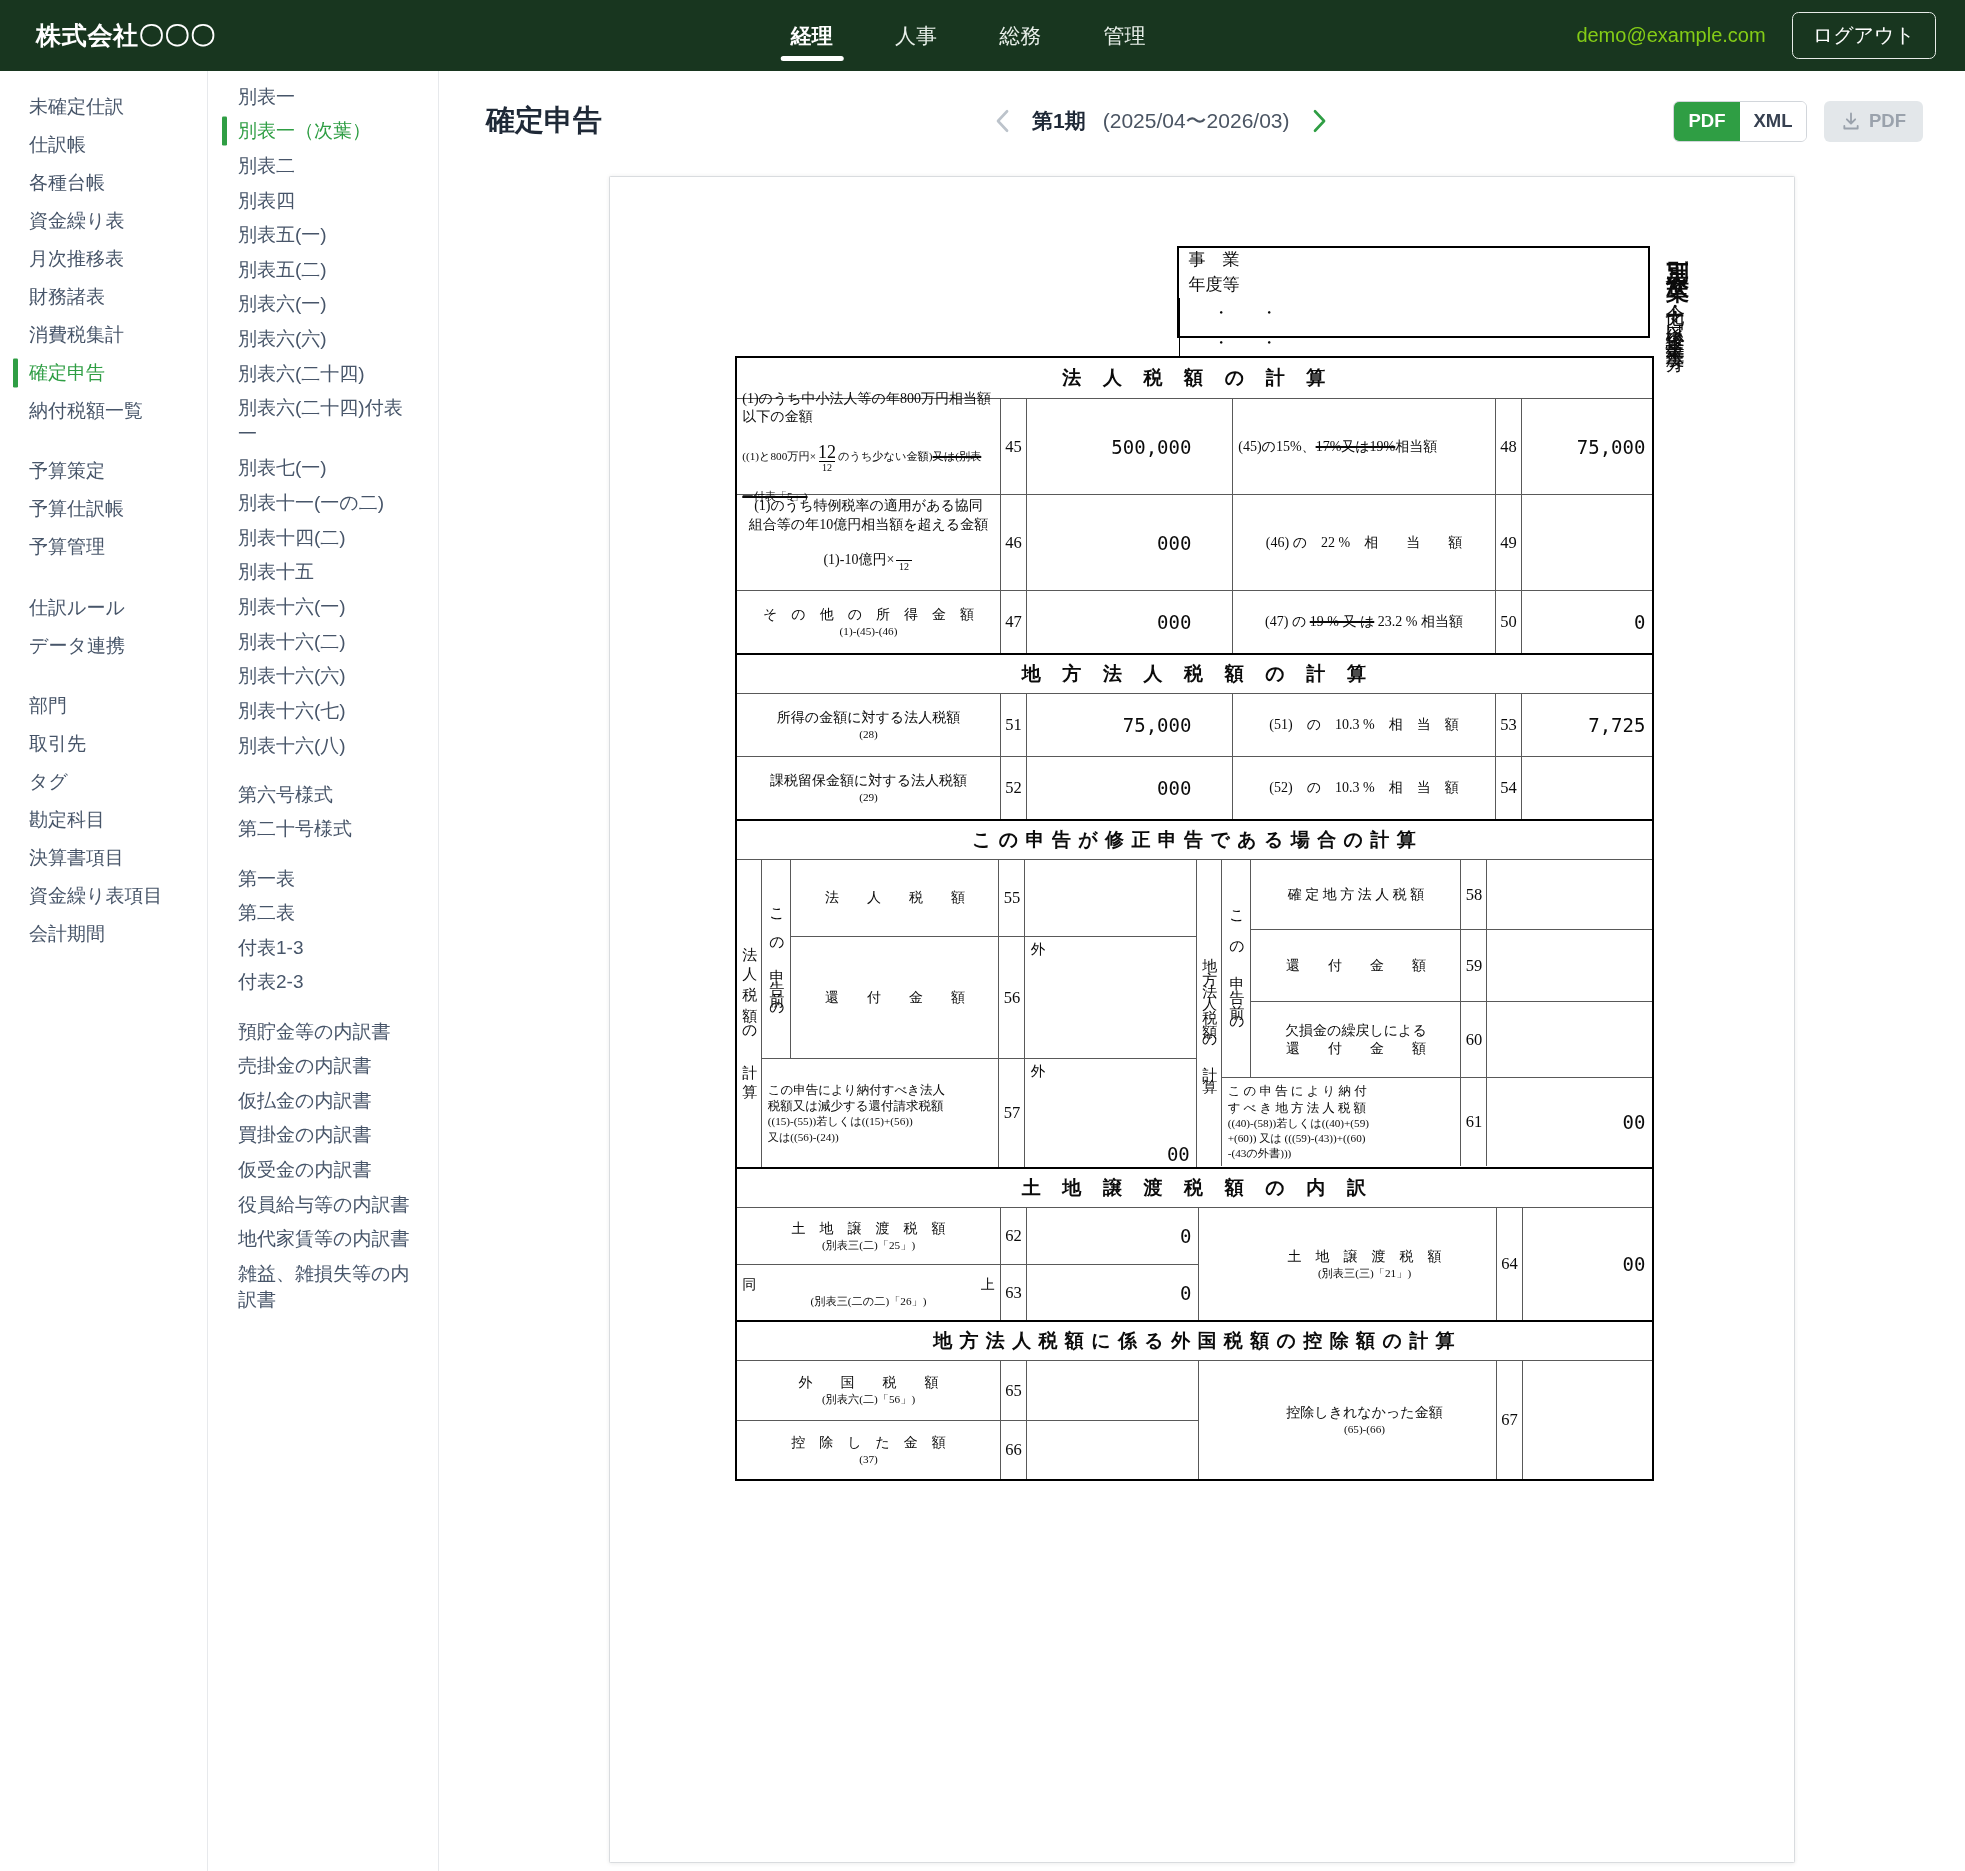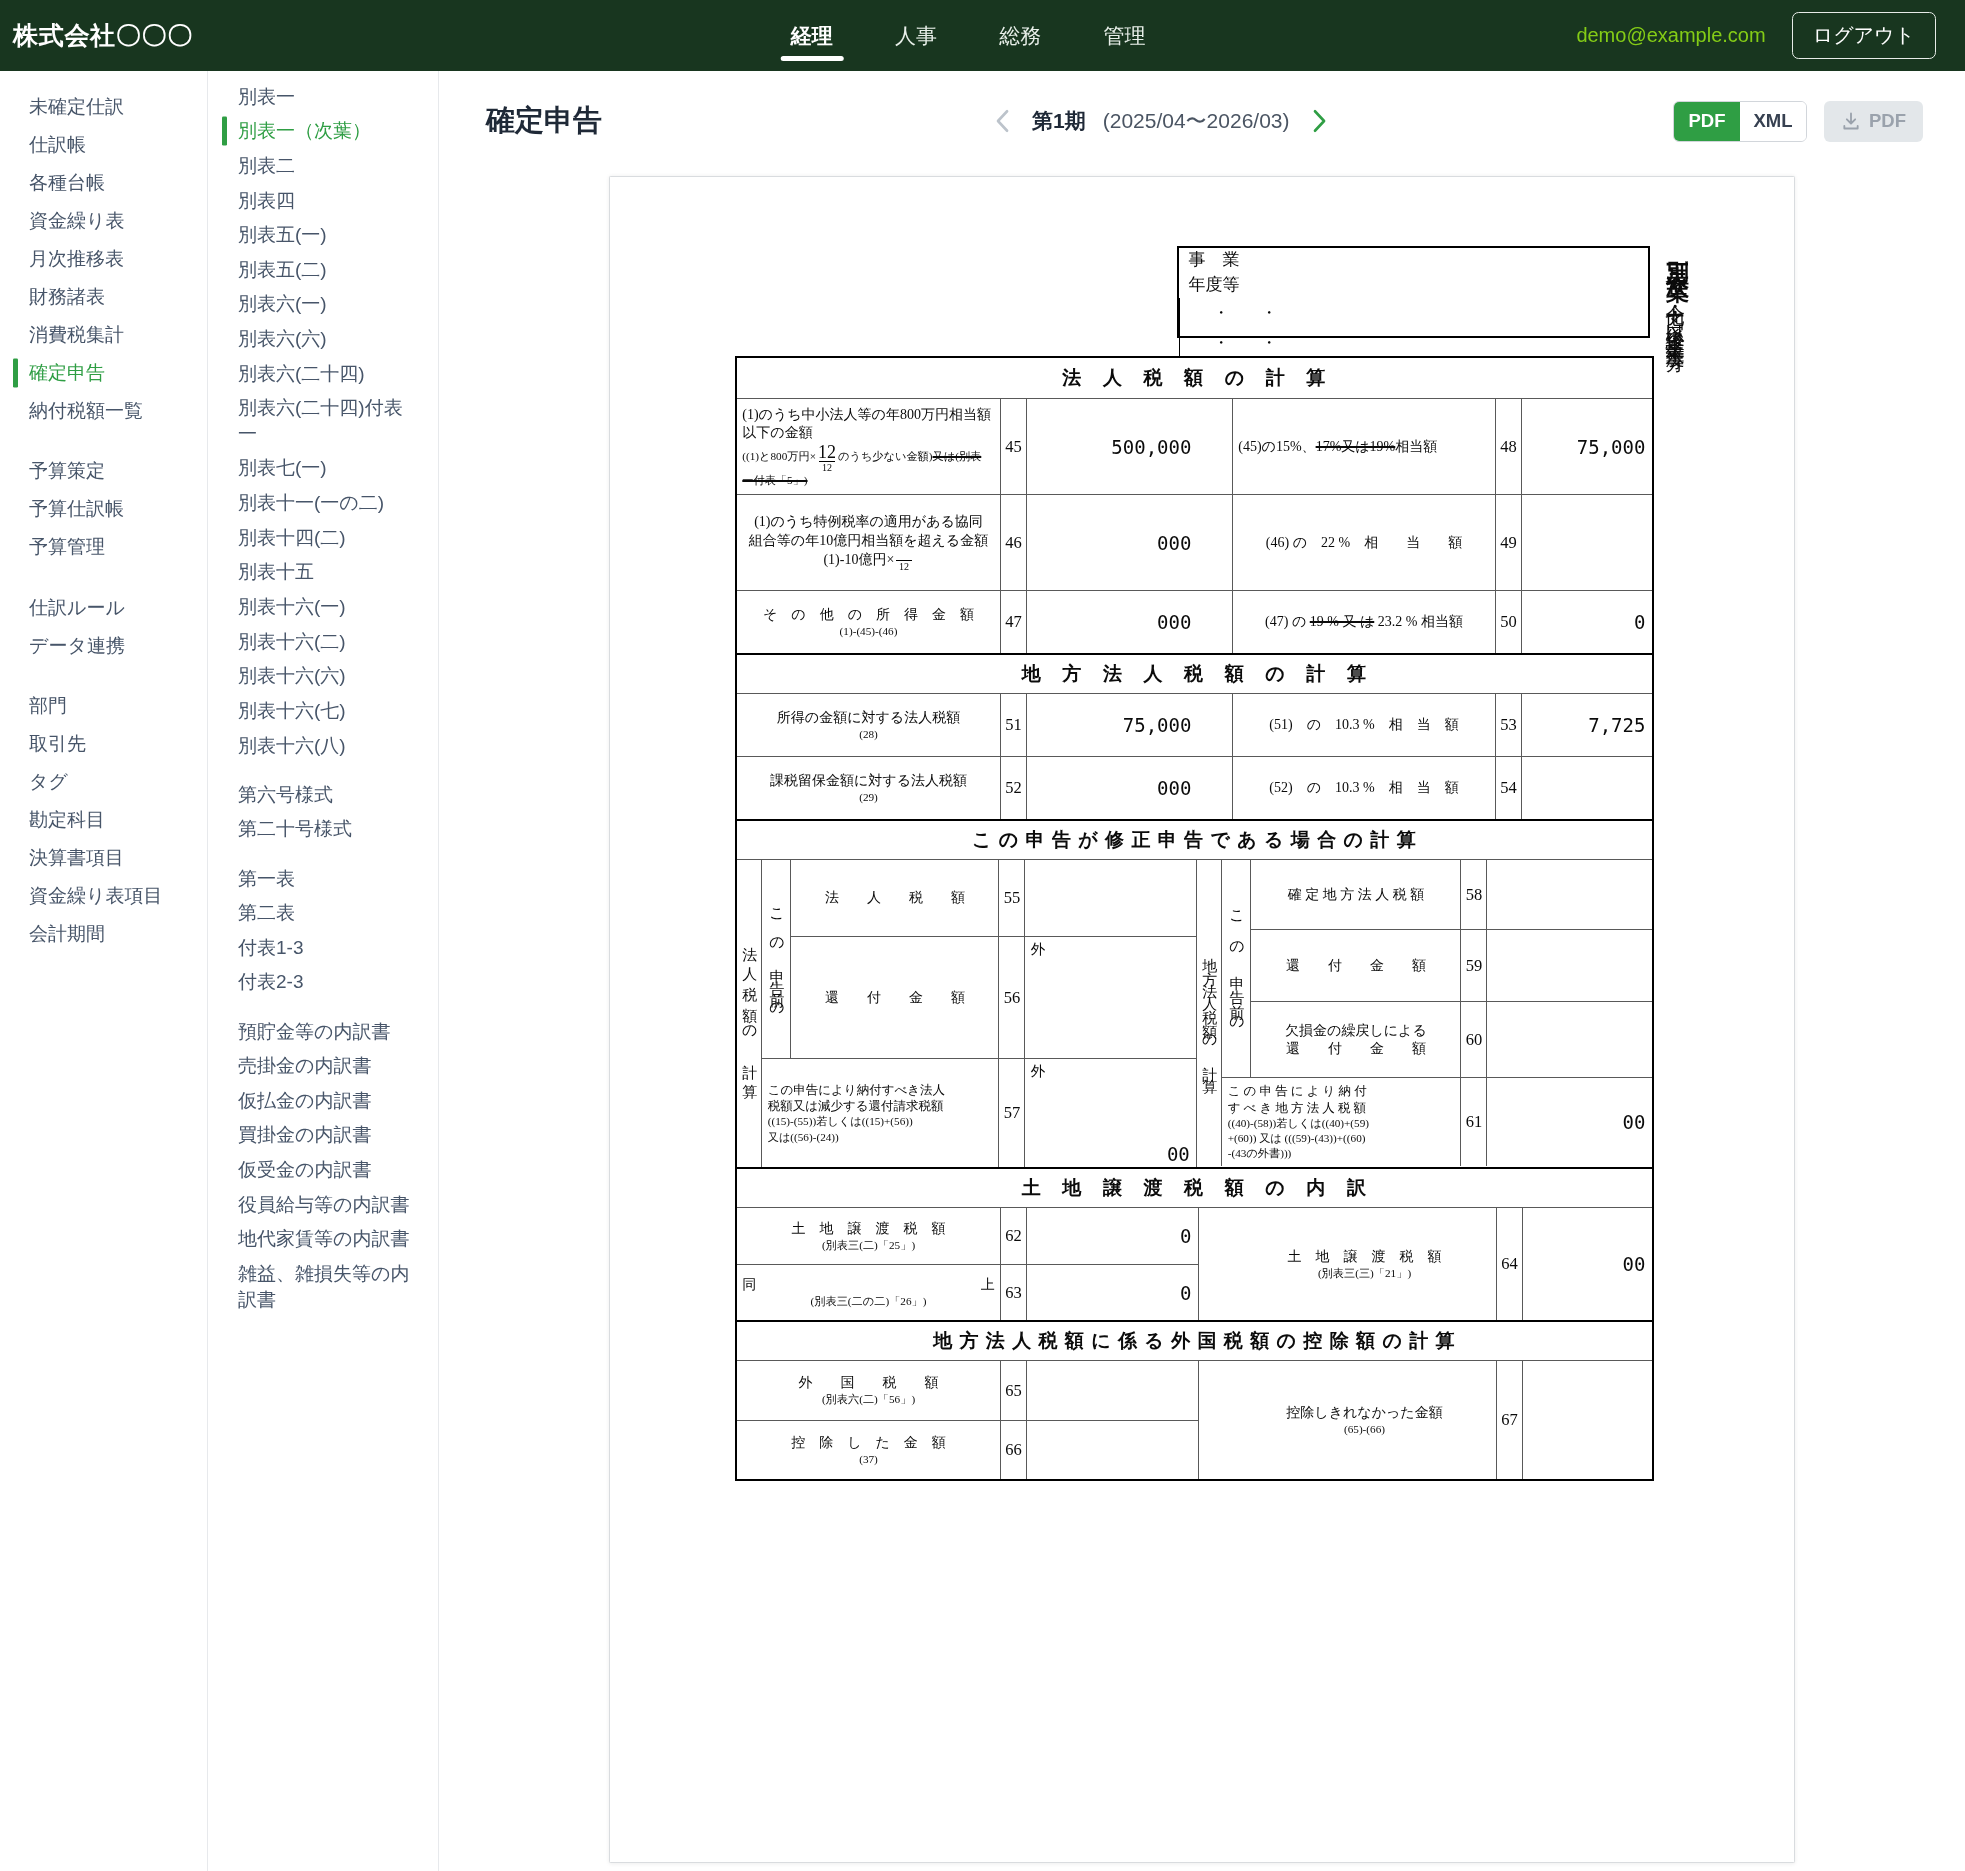--- a/index.html
+++ b/index.html
@@ -1,20 +1,20 @@
 <!DOCTYPE html>
 <html style="font-size:10.5px"><head>
 <meta charset="utf-8">
 <style>
   * { margin:0; padding:0; box-sizing:border-box; }
   html,body { width:1965px; height:1872px; overflow:hidden; background:#fff;
     font-family:"Liberation Sans","DejaVu Sans",sans-serif; }
   
   .topbar { position:relative; height:71px; background:#18361f; display:flex; align-items:center; color:#fff; }
-  .brand { margin-left:13px; font-size:25px; font-weight:bold; letter-spacing:0.7px; }
+  .brand { margin-left:36px; font-size:25px; font-weight:bold; letter-spacing:0.7px; }
   .topnav { position:absolute; left:50%; transform:translateX(-54%); display:flex; gap:57px; }
   .topnav .titem { position:relative; font-size:21px; color:#e8efe9; cursor:pointer; padding:17px 2.6px; }
   .topnav .titem.active { color:#fff; font-weight:bold; }
   .topnav .titem.active::after { content:""; position:absolute; left:-8px; right:-8px; bottom:5.3px; height:5.3px; background:#fff; border-radius:3.3px; }
   .tright { margin-left:auto; display:flex; align-items:center; gap:26px; margin-right:29px; }
   .temail { font-size:20px; color:#84cc16; }
   .logout { font-size:20px; color:#fff; background:transparent; border:1.3px solid #e7ece8; border-radius:6.6px; padding:9.2px 20px; cursor:pointer; }
   
   .app { display:flex; height:1800px; }
   .sb1 { width:208px; border-right:1.3px solid #e7e9ec; padding:17px 0 0 29px; flex:none; }
@@ -65,21 +65,21 @@
   .fc:first-child { border-left:none; }
   .c-lbl { width:263px; } .c-num { width:26px;font-family:Liberation Serif, serif; } .c-val { width:172px; }
   .c-lbl2 { width:263px;margin-left:34px; } .c-val2 { flex:1; }
   .lc { display:flex; flex-direction:column; justify-content:center; padding:4px 5.3px; font-size:14px; line-height:1.32; }
   .lc.ctr { align-items:center; text-align:center; }
   .small { font-size:11.2px; line-height:1.35; }
   .numc { display:flex; align-items:center; justify-content:center; font-size:16.5px; }
   .valc { position:relative; display:flex; align-items:center; justify-content:flex-end; padding:2.6px 6.6px; font-family:"DejaVu Sans Mono",monospace; font-size:19px; }
   .mark { position:absolute; top:2.6px; left:5.3px; font-family:"Liberation Serif",serif; font-size:14.5px; }
   .strike { text-decoration:line-through; text-decoration-thickness:1.6px; }
-  .frac { display:inline-flex; flex-direction:column; align-items:center; vertical-align:middle; line-height:1; margin:0 2px; }
+  .frac { display:inline-flex; flex-direction:column; align-items:center; vertical-align:middle; line-height:1; margin:16px 2px; }
   .frac .ftop { font-size:10px; min-height:6.6px; }
   .frac .ffill { font-size:18px; font-weight:500; }
   .frac .fbot { border-top:1.3px solid #000; font-size:10px; padding:0.7px 2.6px 0; }
   .h145 { height:96px; } .h95 { height:63px; } .h90 { height:59px; } .h85 { height:56px; }
   
   .ccwrap { display:flex; border-top:1.3px solid #595959; }
   .ccl { width:459px; display:grid; grid-template-columns:24.4px 29px 208px 26px 172px; grid-template-rows:76px 122px 109px; }
   .ccr { flex:1; border-left:1.3px solid #595959; display:grid; grid-template-columns:24.4px 29px 210px 26px 1fr; }
   .ccr { grid-template-rows:69px 72px 76px 89px; }
   .gc { border-left:1.3px solid #595959; border-top:1.3px solid #595959; }

